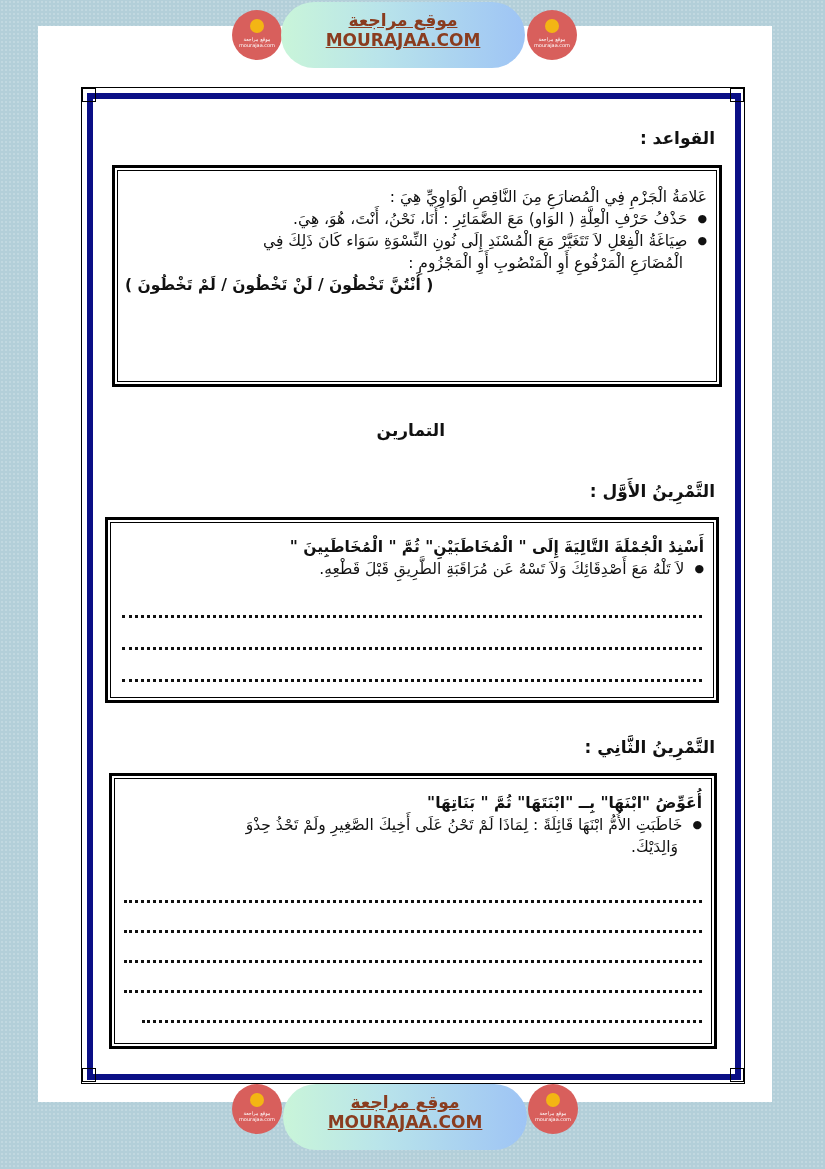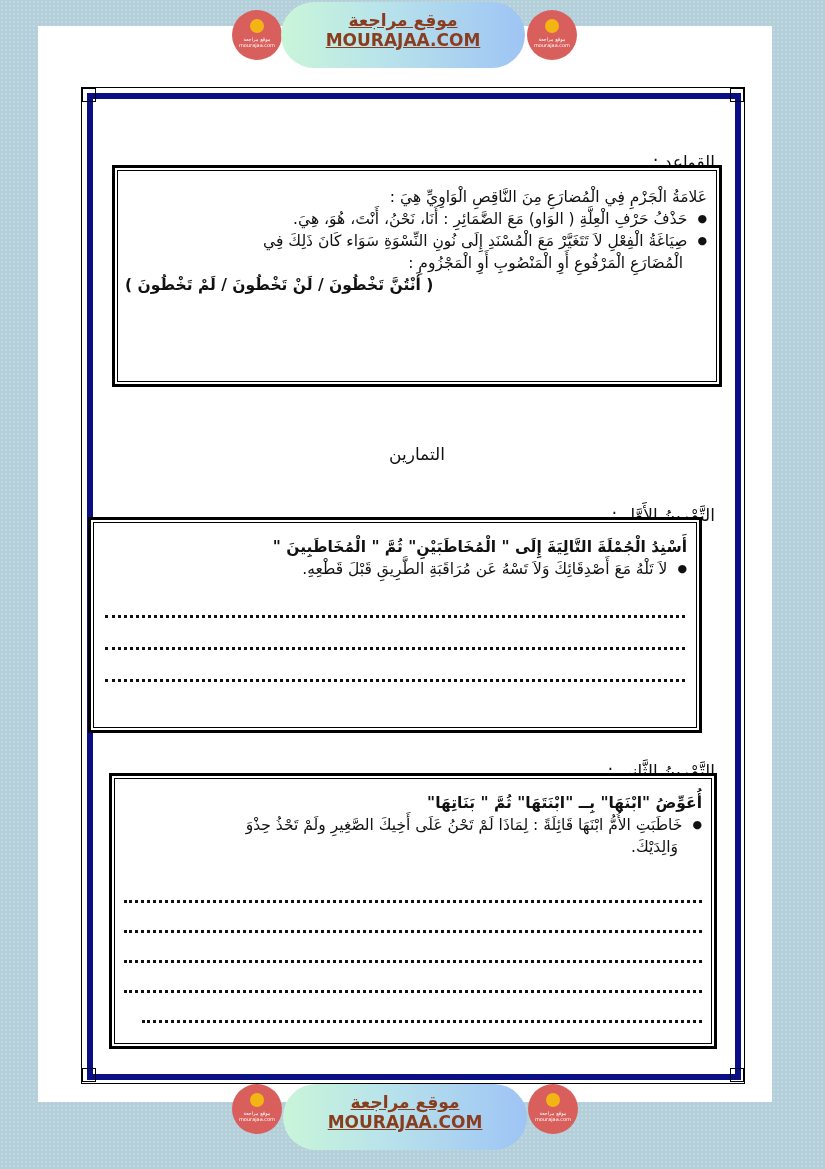--- a/index.html
+++ b/index.html
@@ -21,22 +21,22 @@
   }
   .frame-blue {
     position:absolute; left:87px; top:93px; width:642px; height:975px;
     border:6px solid #0b0f86;
   }
   .corner {
     position:absolute; width:12px; height:12px; border:1px solid #000; background:transparent;
   }
   .content { position:absolute; left:0; top:0; width:825px; height:1169px; direction:rtl; }
   .heading {
-    position:absolute; right:110px; font-weight:normal; font-size:17px; color:#111;
-    font-family:"DejaVu Sans", sans-serif; white-space:nowrap;margin-top:24px;
+    position:absolute; right:110px; font-weight:bold; font-size:17px; color:#111;
+    font-family:"DejaVu Sans", sans-serif; white-space:nowrap;
   }
   .box {
     position:absolute; border:3px solid #000; box-shadow: inset 0 0 0 2px #fff, inset 0 0 0 3px #000;
     background:#fff; box-sizing:border-box;
   }
   .box-inner { position:absolute; left:10px; right:12px; top:10px; direction:rtl; }
   .line {
     font-size:15.5px; line-height:22px; color:#111; white-space:nowrap;
     font-family:"DejaVu Sans", sans-serif;
   }
@@ -103,21 +103,21 @@
       <div class="line bullet">صِيَاغَةُ الْفِعْلِ لاَ تَتَغَيَّرْ مَعَ الْمُسْنَدِ إِلَى نُونِ النِّسْوَةِ سَوَاء كَانَ ذَلِكَ فِي</div>
       <div class="line indent">الْمُضَارَعِ الْمَرْفُوعِ أَوِ الْمَنْصُوبِ أَوِ الْمَجْزُومِ :</div>
       <div class="line center">( أَنْتُنَّ تَخْطُونَ / لَنْ تَخْطُونَ / لَمْ تَخْطُونَ )</div>
     </div>
   </div>
 
   <div class="heading" style="top:420px;right:380px">التمارين</div>
 
   <div class="heading" style="top:481px">التَّمْرِينُ الأَوَّل   :</div>
 
-  <div class="box" style="left:88px;top:517px;width:614px;height:216px">
+  <div class="box" style="left:105px;top:517px;width:614px;height:186px">
     <div class="box-inner" style="top:16px">
       <div class="line bold">أَسْنِدُ الْجُمْلَةَ التَّالِيَةَ إِلَى " الْمُخَاطَبَيْنِ" ثُمَّ " الْمُخَاطَبِينَ "</div>
       <div class="line bullet">لاَ تَلْهُ مَعَ أَصْدِقَائِكَ وَلاَ تَسْهُ عَن مُرَاقَبَةِ الطَّرِيقِ قَبْلَ قَطْعِهِ.</div>
     </div>
     <div style="position:absolute;left:10px;right:10px;top:95px">
       <div class="dots" style="margin-bottom:29px"></div>
       <div class="dots" style="margin-bottom:29px"></div>
       <div class="dots"></div>
     </div>
   </div>

